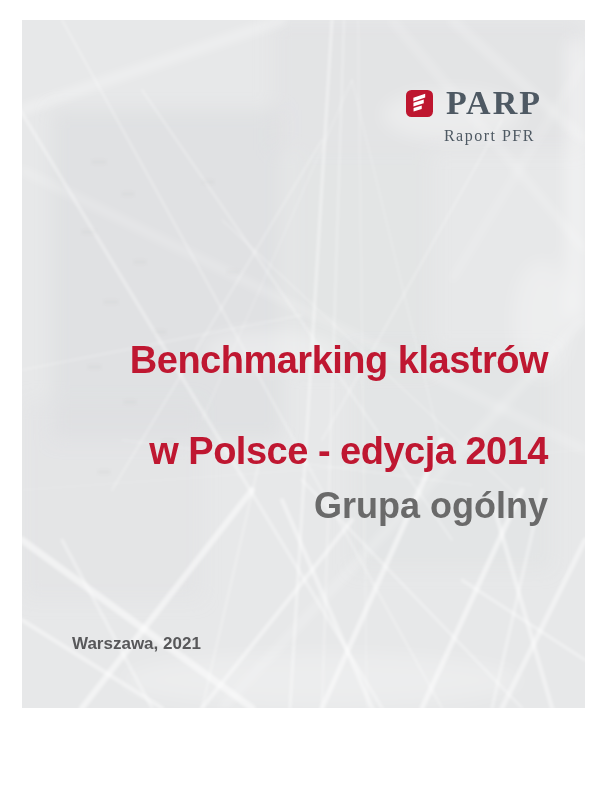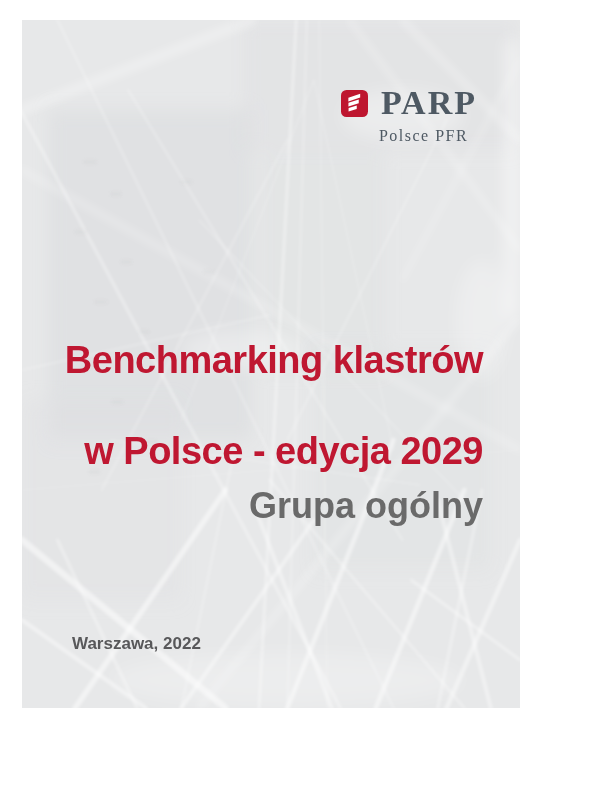--- a/index.html
+++ b/index.html
@@ -19,21 +19,21 @@
     overflow: hidden;
   }
   .page {
     position: absolute; inset: 0;
     width: 603px; height: 787px;
     background: var(--page-bg);
   }
   .cover {
     position: absolute;
     left: 22px; top: 20px;
-    width: 498px; height: 688px;
+    width: 563px; height: 688px;
     background: var(--cover-bg);
     overflow: hidden;
   }
   .texture {
     position: absolute; inset: 0;
     width: 100%; height: 100%;
     display: block;
   }
   
   .logo {
@@ -187,25 +187,25 @@
         <svg class="logo-mark" width="27" height="27" viewBox="0 0 27 27" aria-hidden="true">
           <rect x="0" y="0" width="27" height="27" rx="5.5" fill="#be162f"></rect>
           <g fill="#ffffff" transform="rotate(-12 13.5 13)">
             <polygon points="8.6,6.6 21.0,5.2 20.2,8.9 7.8,10.2"></polygon>
             <polygon points="7.6,11.6 18.4,10.5 17.6,14.2 6.8,15.2"></polygon>
             <polygon points="6.7,16.6 15.2,15.8 14.4,19.4 5.9,20.2"></polygon>
           </g>
         </svg>
         <span class="logo-brand">PARP</span>
       </div>
-      <div class="logo-tagline">Polsce PFR</div>
+      <div class="logo-tagline">Raport PFR</div>
     </div>
 
     <div class="titleblock">
       <div class="title-line">Benchmarking klastrów</div>
-      <div class="title-line">w Polsce - edycja 2029</div>
+      <div class="title-line">w Polsce - edycja 2014</div>
       <div class="subtitle">Grupa ogólny</div>
     </div>
 
-    <div class="place-date">Warszawa, 2022</div>
+    <div class="place-date">Warszawa, 2021</div>
 
   </div>
 </div>
 
 </body></html>

